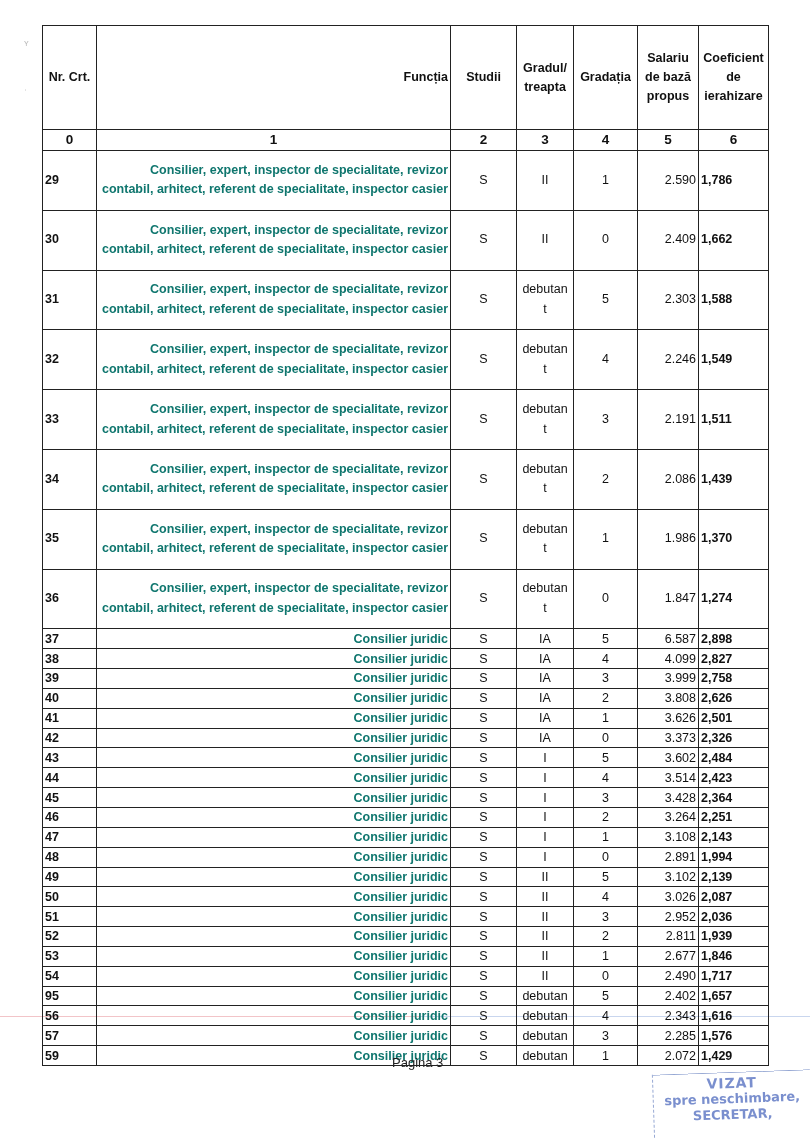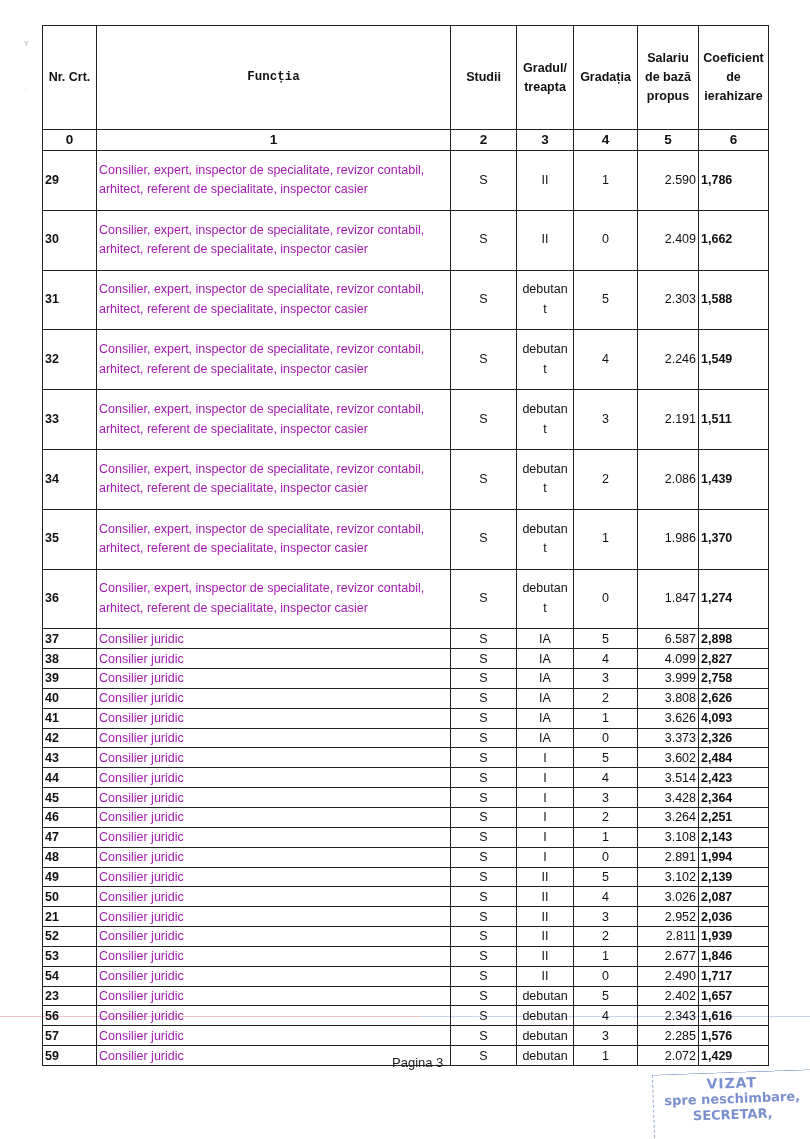--- a/index.html
+++ b/index.html
@@ -4,27 +4,27 @@
 <style>
   html, body { margin: 0; padding: 0; background: #ffffff; }
   body { width: 810px; height: 1139px; position: relative; overflow: hidden;
          font-family: "Liberation Sans", "DejaVu Sans", sans-serif; color: #111; }
   .page { position: absolute; left: 0; top: 0; width: 810px; height: 1139px; }
   table.grid { position: absolute; left: 42px; top: 25px; border-collapse: collapse;
                table-layout: fixed; width: 726px; }
   table.grid td, table.grid th { border: 1px solid #222; padding: 0 2px; font-size: 12.5px;
                line-height: 19.5px; vertical-align: middle; overflow: hidden; }
   th { font-weight: bold; text-align: center; font-size: 12.5px; }
-  th.left { text-align: center; font-family: Liberation Mono, monospace; }
+  th.left { text-align: right; }
   tr.hdr th { height: 103px; line-height: 19px; }
   tr.idx td { height: 20px; font-weight: bold; text-align: center; font-size: 13.5px; }
   tr.tall td { height: 58.8px; }
   tr.short td { height: 18.85px; line-height: 18px; }
   td.nr { text-align: left; font-weight: bold; font-size: 13.5px; }
-  td.fn { text-align: left; color: #a21caf; }
+  td.fn { text-align: right; color: #0f766e; font-weight: bold; }
   td.c { text-align: center; }
   td.r { text-align: right; padding-right: 3px; }
   td.coef { text-align: left; font-weight: bold; font-size: 13.5px; }
   td.grad { text-align: center; line-height: 19px; }
   .footer { position: absolute; left: 392px; top: 1034px; font-size: 13px; color: #222; margin-top: 21px; }
   .stamp { position: absolute; left: 653px; top: 1072px; width: 157px; height: 67px;
            border-left: 1px dashed #7d93c9; border-top: 1px solid #7d93c9;
            color: #5a74c2; text-align: center; font-family: "DejaVu Sans", sans-serif;
            font-weight: bold; transform: rotate(-2deg); opacity: 0.8; }
   .stamp .l1 { font-size: 14px; letter-spacing: 1px; line-height: 16px; margin-top: 2px; }
@@ -182,21 +182,21 @@
           <td class="r">3.808</td>
           <td class="coef">2,626</td>
         </tr>
         <tr class="short">
           <td class="nr">41</td>
           <td class="fn">Consilier juridic</td>
           <td class="c">S</td>
           <td class="grad">IA</td>
           <td class="c">1</td>
           <td class="r">3.626</td>
-          <td class="coef">4,093</td>
+          <td class="coef">2,501</td>
         </tr>
         <tr class="short">
           <td class="nr">42</td>
           <td class="fn">Consilier juridic</td>
           <td class="c">S</td>
           <td class="grad">IA</td>
           <td class="c">0</td>
           <td class="r">3.373</td>
           <td class="coef">2,326</td>
         </tr>
@@ -266,21 +266,21 @@
         <tr class="short">
           <td class="nr">50</td>
           <td class="fn">Consilier juridic</td>
           <td class="c">S</td>
           <td class="grad">II</td>
           <td class="c">4</td>
           <td class="r">3.026</td>
           <td class="coef">2,087</td>
         </tr>
         <tr class="short">
-          <td class="nr">21</td>
+          <td class="nr">51</td>
           <td class="fn">Consilier juridic</td>
           <td class="c">S</td>
           <td class="grad">II</td>
           <td class="c">3</td>
           <td class="r">2.952</td>
           <td class="coef">2,036</td>
         </tr>
         <tr class="short">
           <td class="nr">52</td>
           <td class="fn">Consilier juridic</td>
@@ -302,21 +302,21 @@
         <tr class="short">
           <td class="nr">54</td>
           <td class="fn">Consilier juridic</td>
           <td class="c">S</td>
           <td class="grad">II</td>
           <td class="c">0</td>
           <td class="r">2.490</td>
           <td class="coef">1,717</td>
         </tr>
         <tr class="short">
-          <td class="nr">23</td>
+          <td class="nr">95</td>
           <td class="fn">Consilier juridic</td>
           <td class="c">S</td>
           <td class="grad">debutan</td>
           <td class="c">5</td>
           <td class="r">2.402</td>
           <td class="coef">1,657</td>
         </tr>
         <tr class="short">
           <td class="nr">56</td>
           <td class="fn">Consilier juridic</td>

